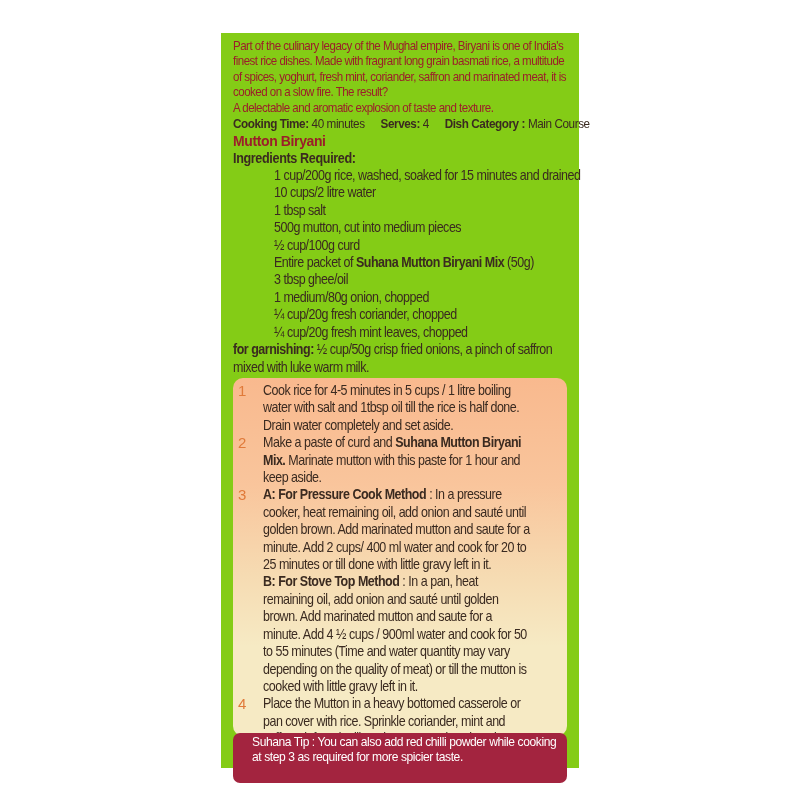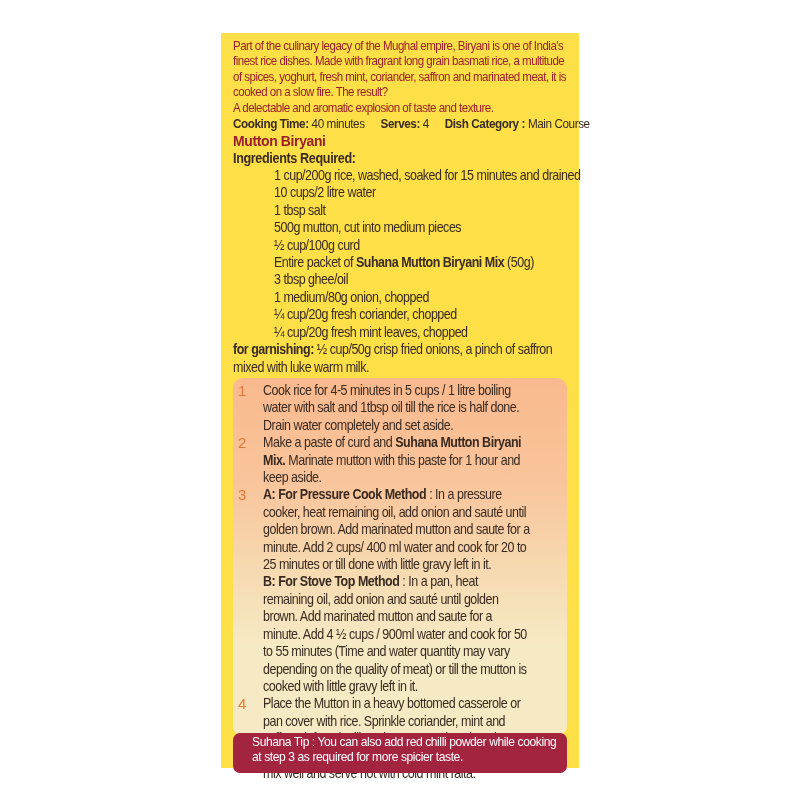--- a/index.html
+++ b/index.html
@@ -1,20 +1,20 @@
 <!DOCTYPE html>
 <html><head>
   <meta charset="utf-8">
   <style>
     * { margin: 0; padding: 0; box-sizing: border-box; }
     html, body { width: 800px; height: 800px; background: #ffffff; overflow: hidden; }
     body { position: relative; font-family: "Liberation Sans Narrow", "Liberation Sans", sans-serif; }
     .card {
       position: absolute; left: 221px; top: 33px; width: 358px; height: 735px;
-      background: #fde047;
+      background: #84cc16;
       padding: 6px 8px 0 12px;
       color: #3a2a20;
     }
     .intro {
       color: #9b1e2a; font-size: 12.4px; line-height: 15.4px;
       letter-spacing: -0.55px; transform: scaleX(0.93); transform-origin: left top; width: 108%;
     }
     .meta {
       font-size: 12.6px; line-height: 16px; letter-spacing: -0.45px;
       transform: scaleX(0.93); transform-origin: left top; width: 108%; white-space: nowrap; color: #3a2a20;
@@ -50,21 +50,21 @@
       width: 30px; flex: none; color: #e07a3a; font-size: 15px; line-height: 17.4px;
       text-align: left; padding-left: 5px;
     }
     .step-text {
       font-size: 14.2px; line-height: 17.4px; letter-spacing: -0.55px; color: #3a2a20;
       transform: scaleX(0.88); transform-origin: left top; width: 340px;
     }
     .step-text b { font-weight: bold; }
     .step-sub { padding-left: 30px; }
     .tip {
-      position: absolute; left: 12px; top: 700px; width: 334px; height: 40px;
+      position: absolute; left: 12px; top: 700px; width: 334px; height: 50px;
       background: #a3243f; border-radius: 7px;
       padding: 2px 0 0 19px; color: #ffffff;
     }
     .tip-text {
       font-size: 13.4px; line-height: 14.8px; letter-spacing: -0.45px;
       transform: scaleX(0.9); transform-origin: left top; width: 345px;
     }
   </style>
 </head>
 <body>

